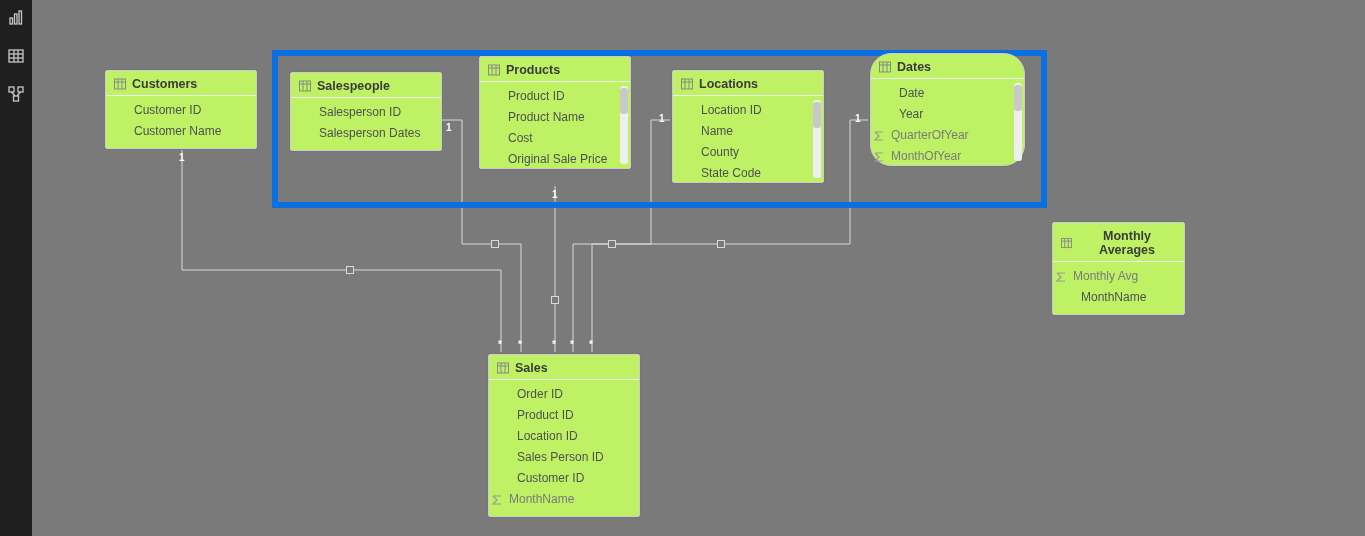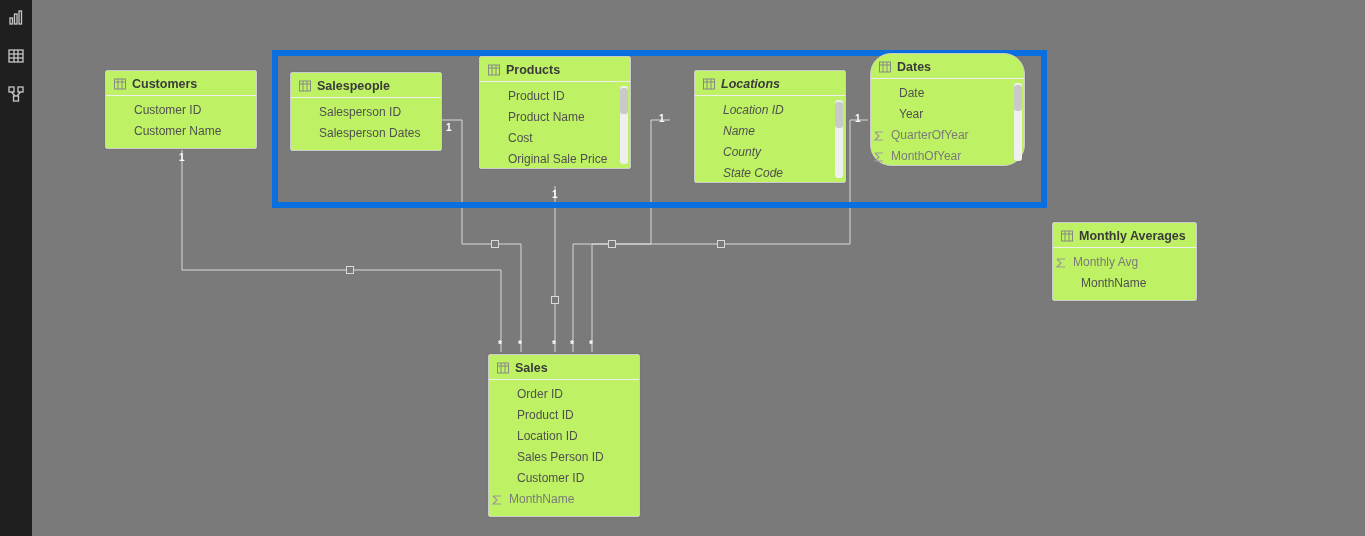--- a/index.html
+++ b/index.html
@@ -162,21 +162,21 @@
         </div>
         <div class="field">
           <span>Original Sale Price</span>
         </div>
         <div class="scroll">
           <div class="track"></div>
           <div class="thumb"></div>
         </div>
       </div>
     </div>
-  <div class="tbl" id="t-locations" style="left: 662px; top: 70px; width: 152px; font-style: italic;">
+  <div class="tbl" id="t-locations" style="left: 640px; top: 70px; width: 152px;">
       <div class="tbl-head">
         <svg viewBox="0 0 12 12">
           <rect x="0.5" y="1" width="11" height="10" fill="none" stroke="#888"></rect>
           <line x1="0.5" y1="4" x2="11.5" y2="4" stroke="#888"></line>
           <line x1="4" y1="1" x2="4" y2="11" stroke="#888"></line>
           <line x1="8" y1="1" x2="8" y2="11" stroke="#888"></line>
         </svg>
         <span class="tbl-title">Locations</span>
       </div>
       <div class="tbl-body" style="--bh:86px">
@@ -226,21 +226,21 @@
             <path d="M2 2 H10 M2 2 L6 6 L2 10 H10" fill="none" stroke="#999" stroke-width="1.2"></path>
           </svg>
           <span>MonthOfYear</span>
         </div>
         <div class="scroll">
           <div class="track"></div>
           <div class="thumb"></div>
         </div>
       </div>
     </div>
-  <div class="tbl" id="t-monthly" style="left: 1020px; top: 222px; width: 145px;">
+  <div class="tbl" id="t-monthly" style="left: 1020px; top: 222px; width: 133px; text-align: center;">
       <div class="tbl-head">
         <svg viewBox="0 0 12 12">
           <rect x="0.5" y="1" width="11" height="10" fill="none" stroke="#888"></rect>
           <line x1="0.5" y1="4" x2="11.5" y2="4" stroke="#888"></line>
           <line x1="4" y1="1" x2="4" y2="11" stroke="#888"></line>
           <line x1="8" y1="1" x2="8" y2="11" stroke="#888"></line>
         </svg>
         <span class="tbl-title">Monthly Averages</span>
       </div>
       <div class="tbl-body">

